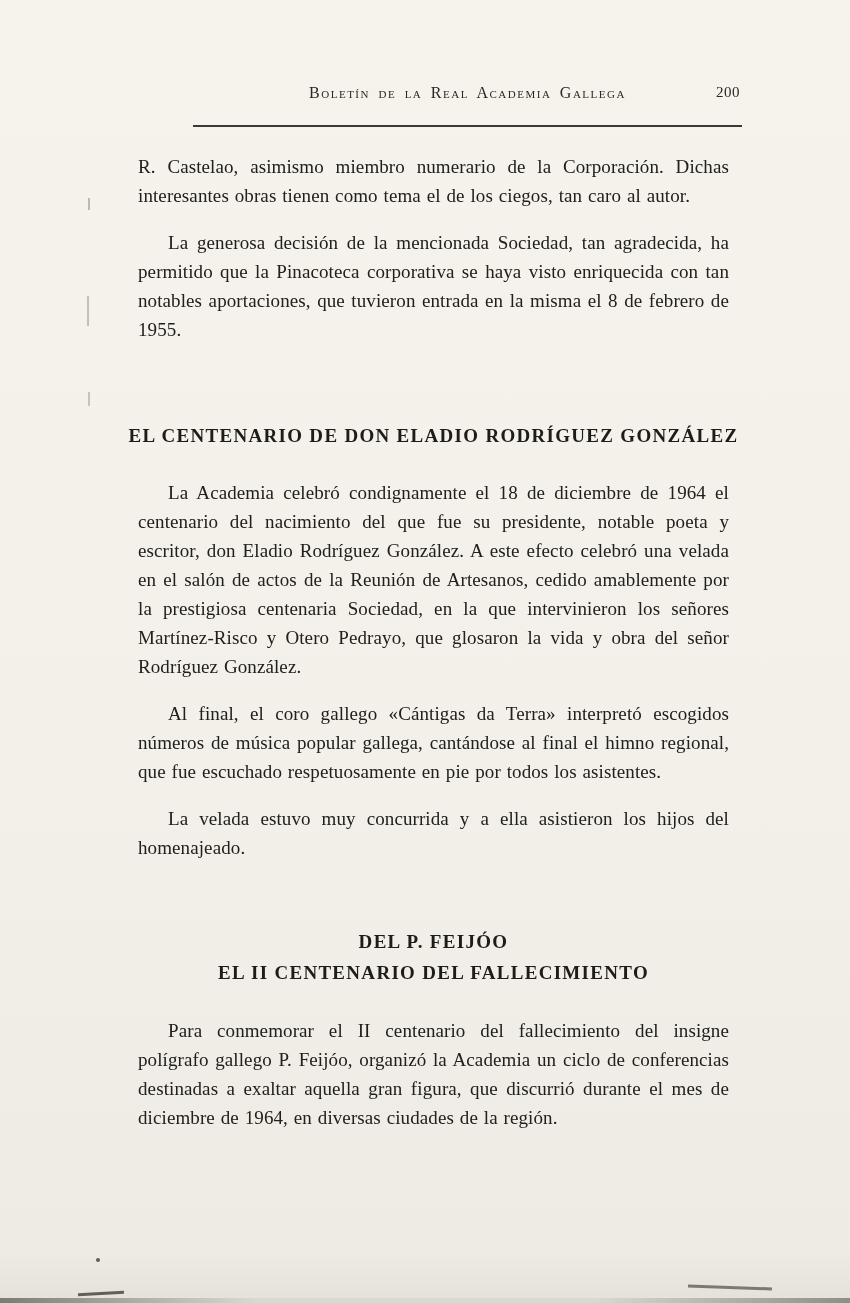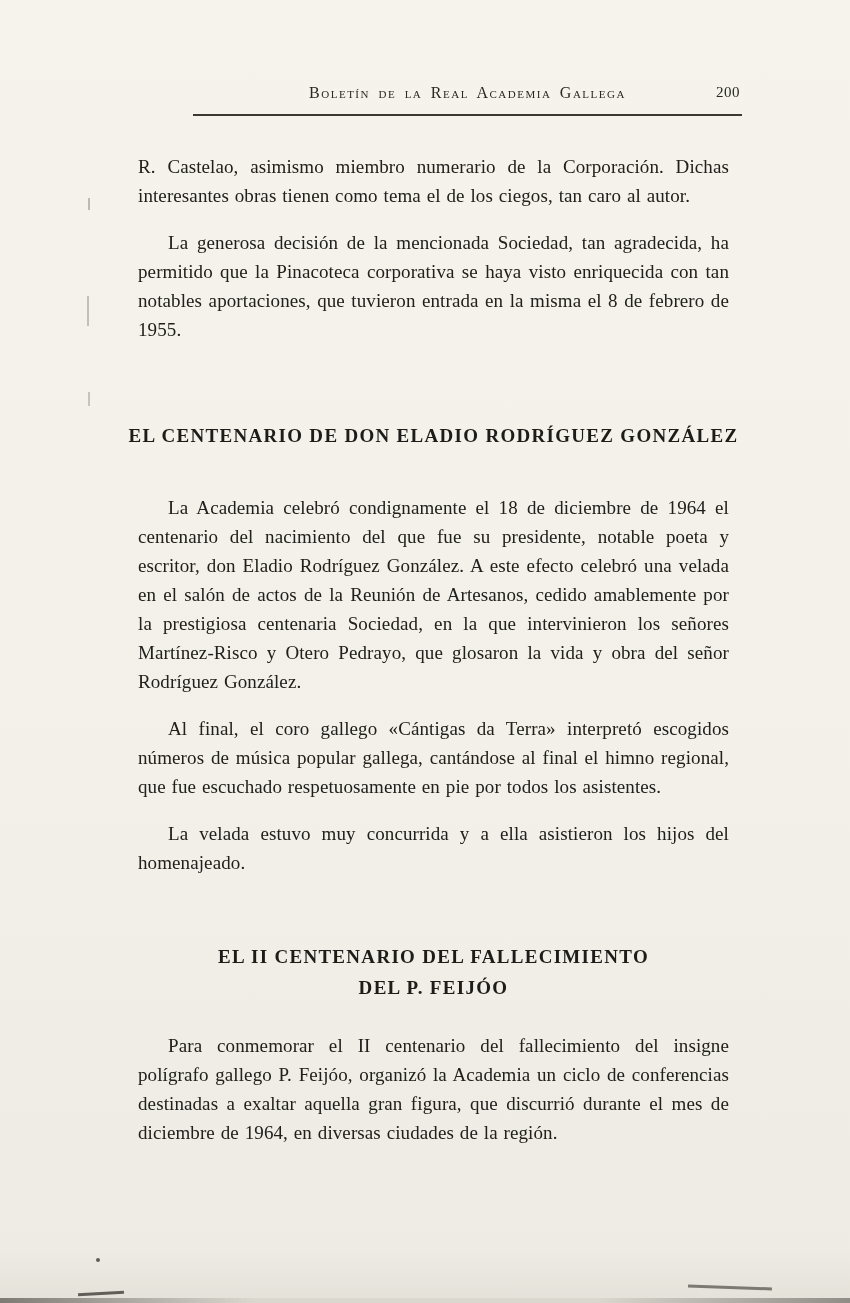--- a/index.html
+++ b/index.html
@@ -16,21 +16,21 @@
     background: linear-gradient(180deg, #f5f3ec 0%, #f2f0e9 60%, #edebe3 96%, #e3e1d8 100%);
     color: #21201c;
     overflow: hidden;
   }
   .running-header {
     position: absolute;
     left: 193px;
     top: 84px;
     width: 549px;
     border-bottom: 2px solid #3b3933;
-    padding-bottom: 12px;
+    padding-bottom: 23px;
     text-align: center;
   }
   .journal-title {
     font-variant: small-caps;
     font-size: 16px;
     letter-spacing: 1.5px;
     color: #2a2823;
     word-spacing: 3px;
   }
   .page-number {
@@ -61,21 +61,21 @@
     margin: 0;
     text-align: center;
     font-size: 19px;
     font-weight: bold;
     letter-spacing: 1.3px;
     line-height: 31px;
     color: #1d1c18;
   }
   .heading-eladio {
     margin-top: 76px;
-    margin-bottom: 42px;
+    margin-bottom: 27px;
   }
   .heading-feijoo {
     margin-top: 64px;
     margin-bottom: 28px;
   }
   .heading-line { display: block; }
   
   .artifact { position: absolute; pointer-events: none; }
   .tick-1 { left: 88px; top: 198px; width: 2px; height: 12px; background: #8f8d83; opacity: .55; }
   .tick-2 { left: 87px; top: 296px; width: 2px; height: 30px; background: #8f8d83; opacity: .5; }
@@ -104,22 +104,22 @@
 
     <h2 class="section-heading heading-eladio">EL CENTENARIO DE DON ELADIO RODRÍGUEZ GONZÁLEZ</h2>
 
     <p class="para">La Academia celebró condignamente el 18 de diciembre de 1964 el centenario del nacimiento del que fue su presidente, notable poeta y escritor, don Eladio Rodríguez González. A este efecto celebró una velada en el salón de actos de la Reunión de Artesanos, cedido amablemente por la prestigiosa centenaria Sociedad, en la que intervinieron los señores Martínez-Risco y Otero Pedrayo, que glosaron la vida y obra del señor Rodríguez González.</p>
 
     <p class="para">Al final, el coro gallego «Cántigas da Terra» interpretó escogidos números de música popular gallega, cantándose al final el himno regional, que fue escuchado respetuosamente en pie por todos los asistentes.</p>
 
     <p class="para">La velada estuvo muy concurrida y a ella asistieron los hijos del homenajeado.</p>
 
     <h2 class="section-heading heading-feijoo">
+      <span class="heading-line">DEL P. FEIJÓO</span>
       <span class="heading-line">EL II CENTENARIO DEL FALLECIMIENTO</span>
-      <span class="heading-line">DEL P. FEIJÓO</span>
     </h2>
 
     <p class="para">Para conmemorar el II centenario del fallecimiento del insigne polígrafo gallego P. Feijóo, organizó la Academia un ciclo de conferencias destinadas a exaltar aquella gran figura, que discurrió durante el mes de diciembre de 1964, en diversas ciudades de la región.</p>
 
   </main>
 
   <div class="artifact tick-1"></div>
   <div class="artifact tick-2"></div>
   <div class="artifact tick-3"></div>
   <div class="artifact speck"></div>

